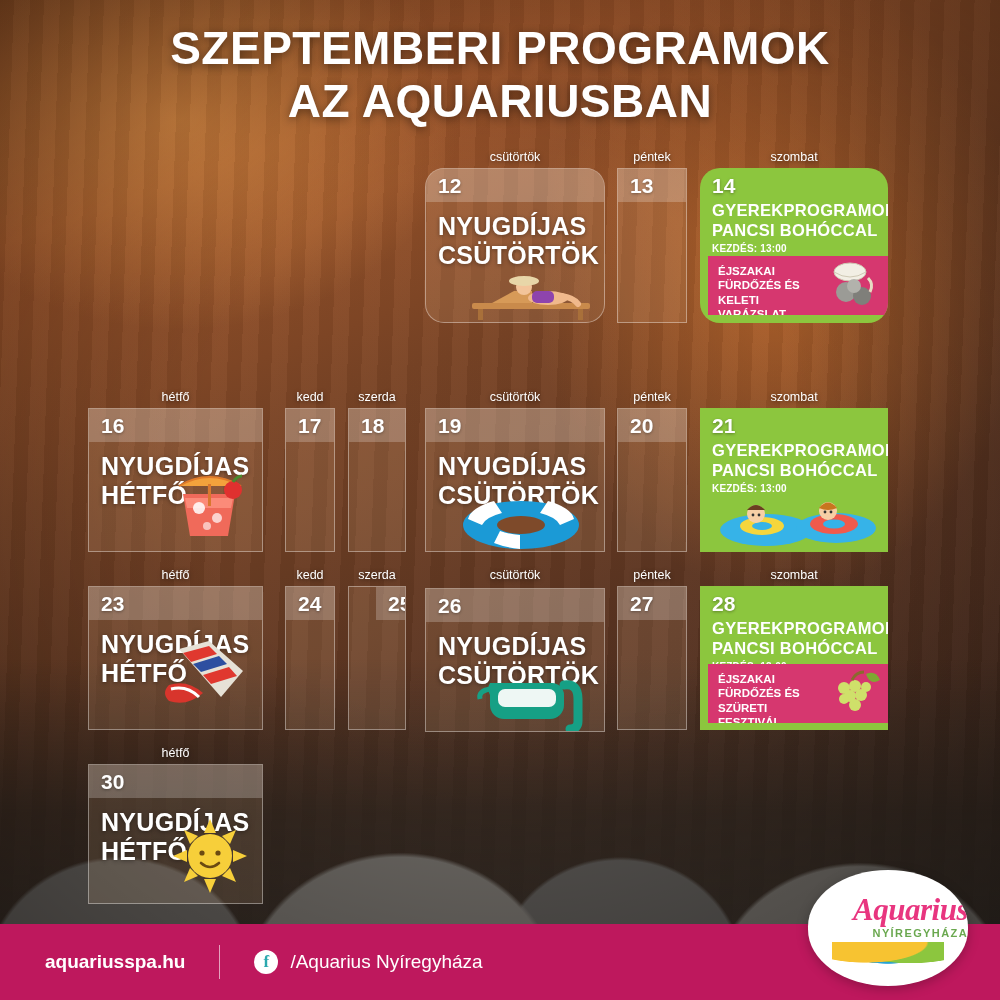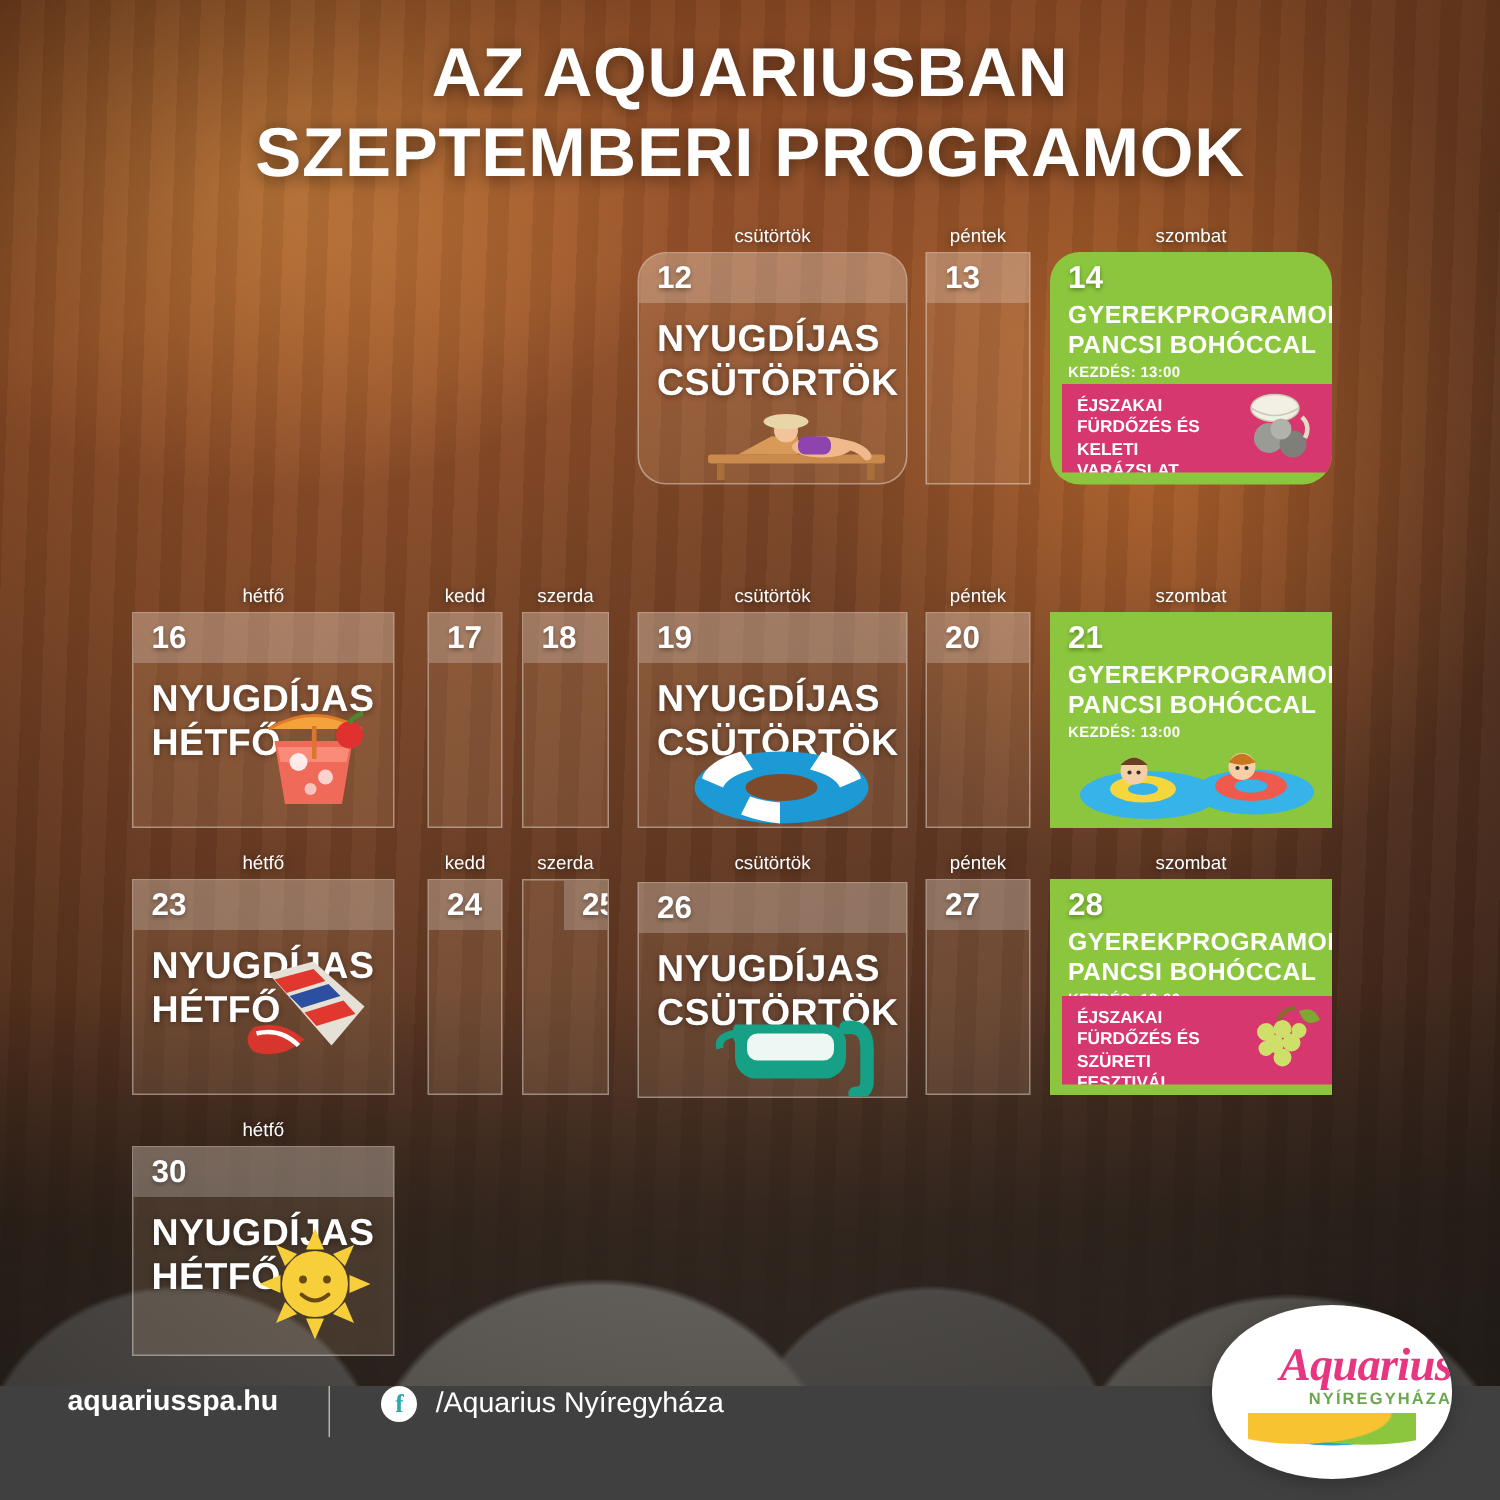--- a/index.html
+++ b/index.html
@@ -122,22 +122,22 @@
     font-size:11.5px;
     line-height:1.25;
     padding:8px 0 0 10px;
     white-space:pre-line;
     width:62%;
   }
   .art{ position:absolute; pointer-events:none; }
   
   #footer{
     position:absolute; left:0; bottom:0; width:1000px; height:76px;
-    background:#404040;
-    display:flex; align-items:flex-start;
+    background:#be185d;
+    display:flex; align-items:center;
   }
   #footer .url{
     color:#fff; font-size:19px; font-weight:bold; margin-left:45px;
   }
   #footer .divider{
     width:1px; height:34px; background:rgba(255,255,255,.6); margin:0 34px;
   }
   #footer .fb{ display:flex; align-items:center; }
   #footer .fbicon{
     width:24px; height:24px; border-radius:50%;
@@ -183,22 +183,22 @@
   }
 </style>
 </head>
 <body>
 
 <div id="bg"></div>
 <div id="rocks"></div>
 <div id="vignette"></div>
 
 <div id="headline">
+  <div>SZEPTEMBERI PROGRAMOK</div>
   <div>AZ AQUARIUSBAN</div>
-  <div>SZEPTEMBERI PROGRAMOK</div>
 </div>
 
 <div id="cal">
 
   <div class="week" style="height:192px;">
     <div class="daylabel" style="left:425px; top:2px; width:180px;">csütörtök</div>
     <div class="daylabel" style="left:617px; top:2px; width:70px;">péntek</div>
     <div class="daylabel" style="left:700px; top:2px; width:188px;">szombat</div>
 
     <div class="cell" style="left:425px; top:20px; width:180px; height:155px;border-radius:19px;">

